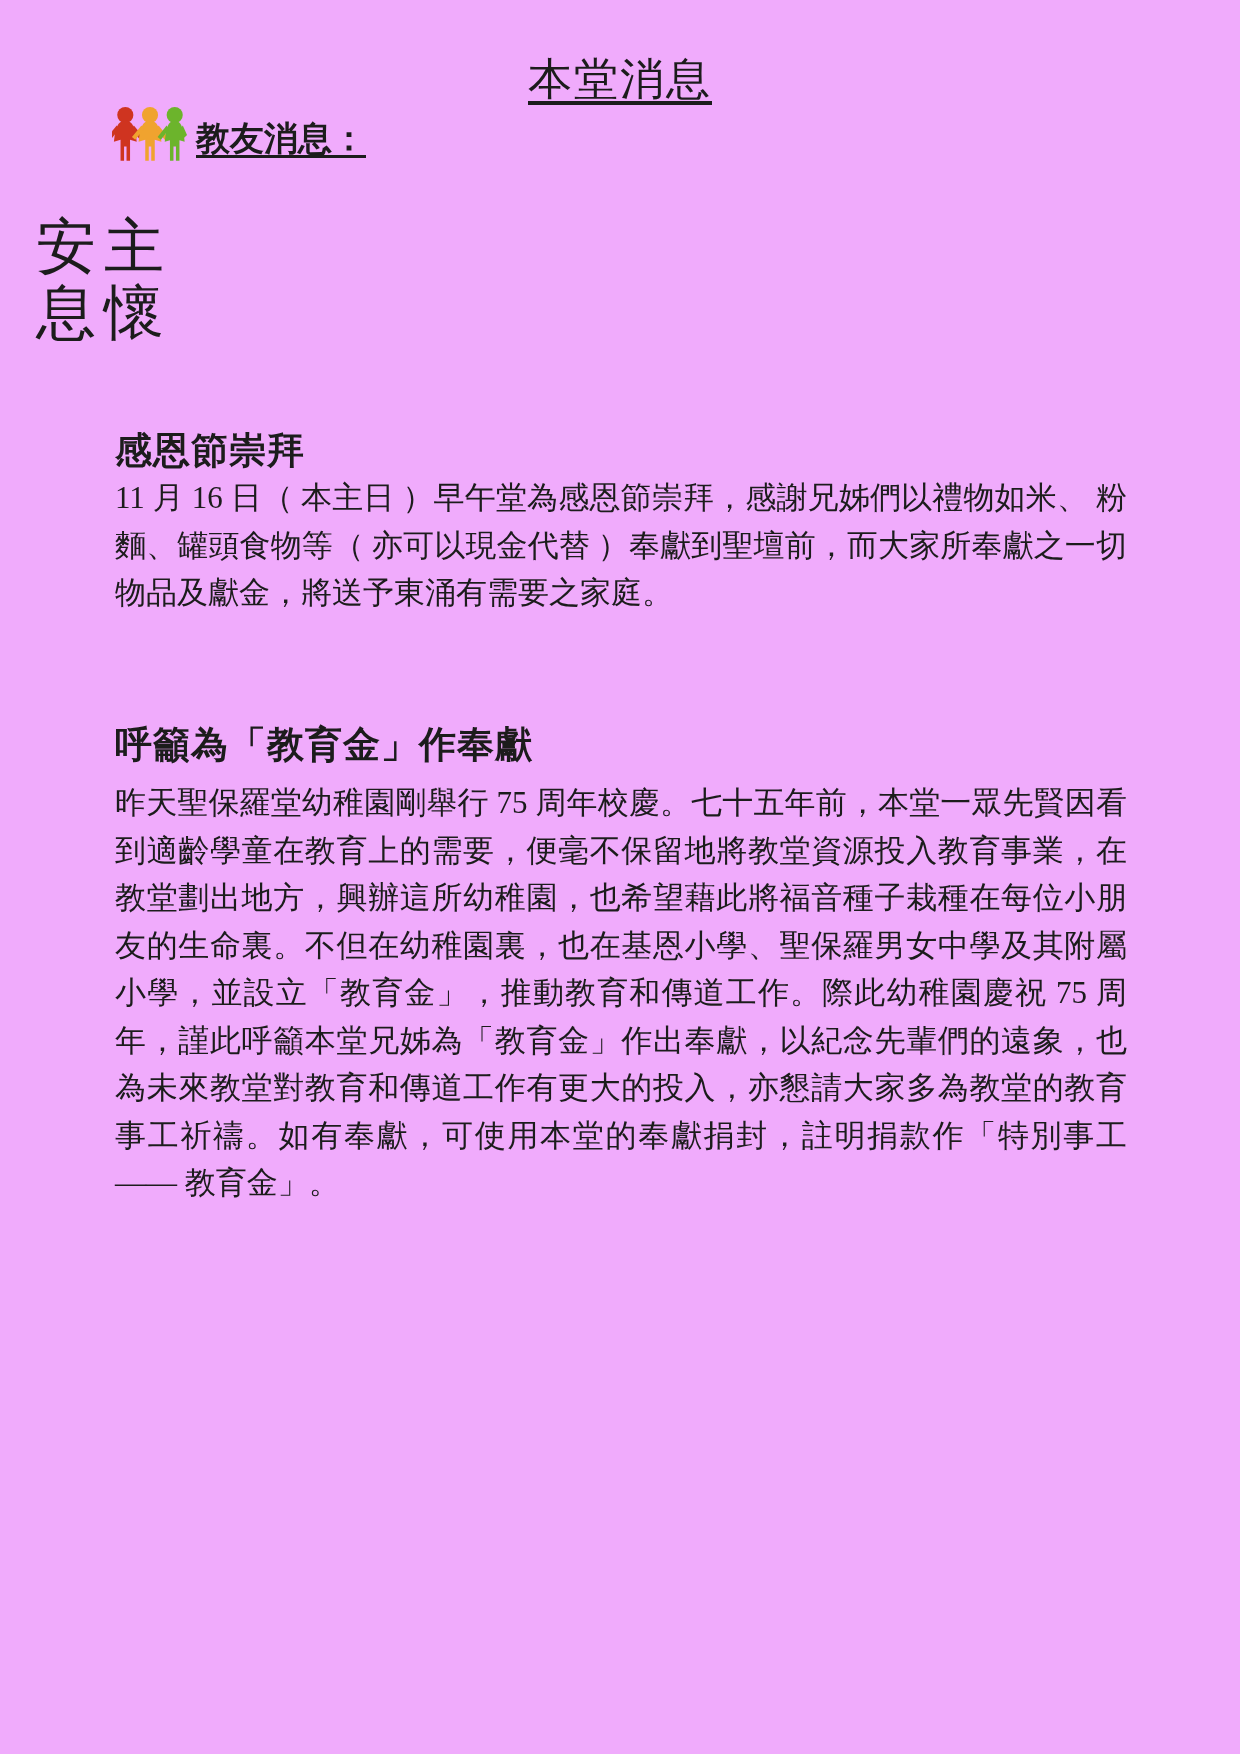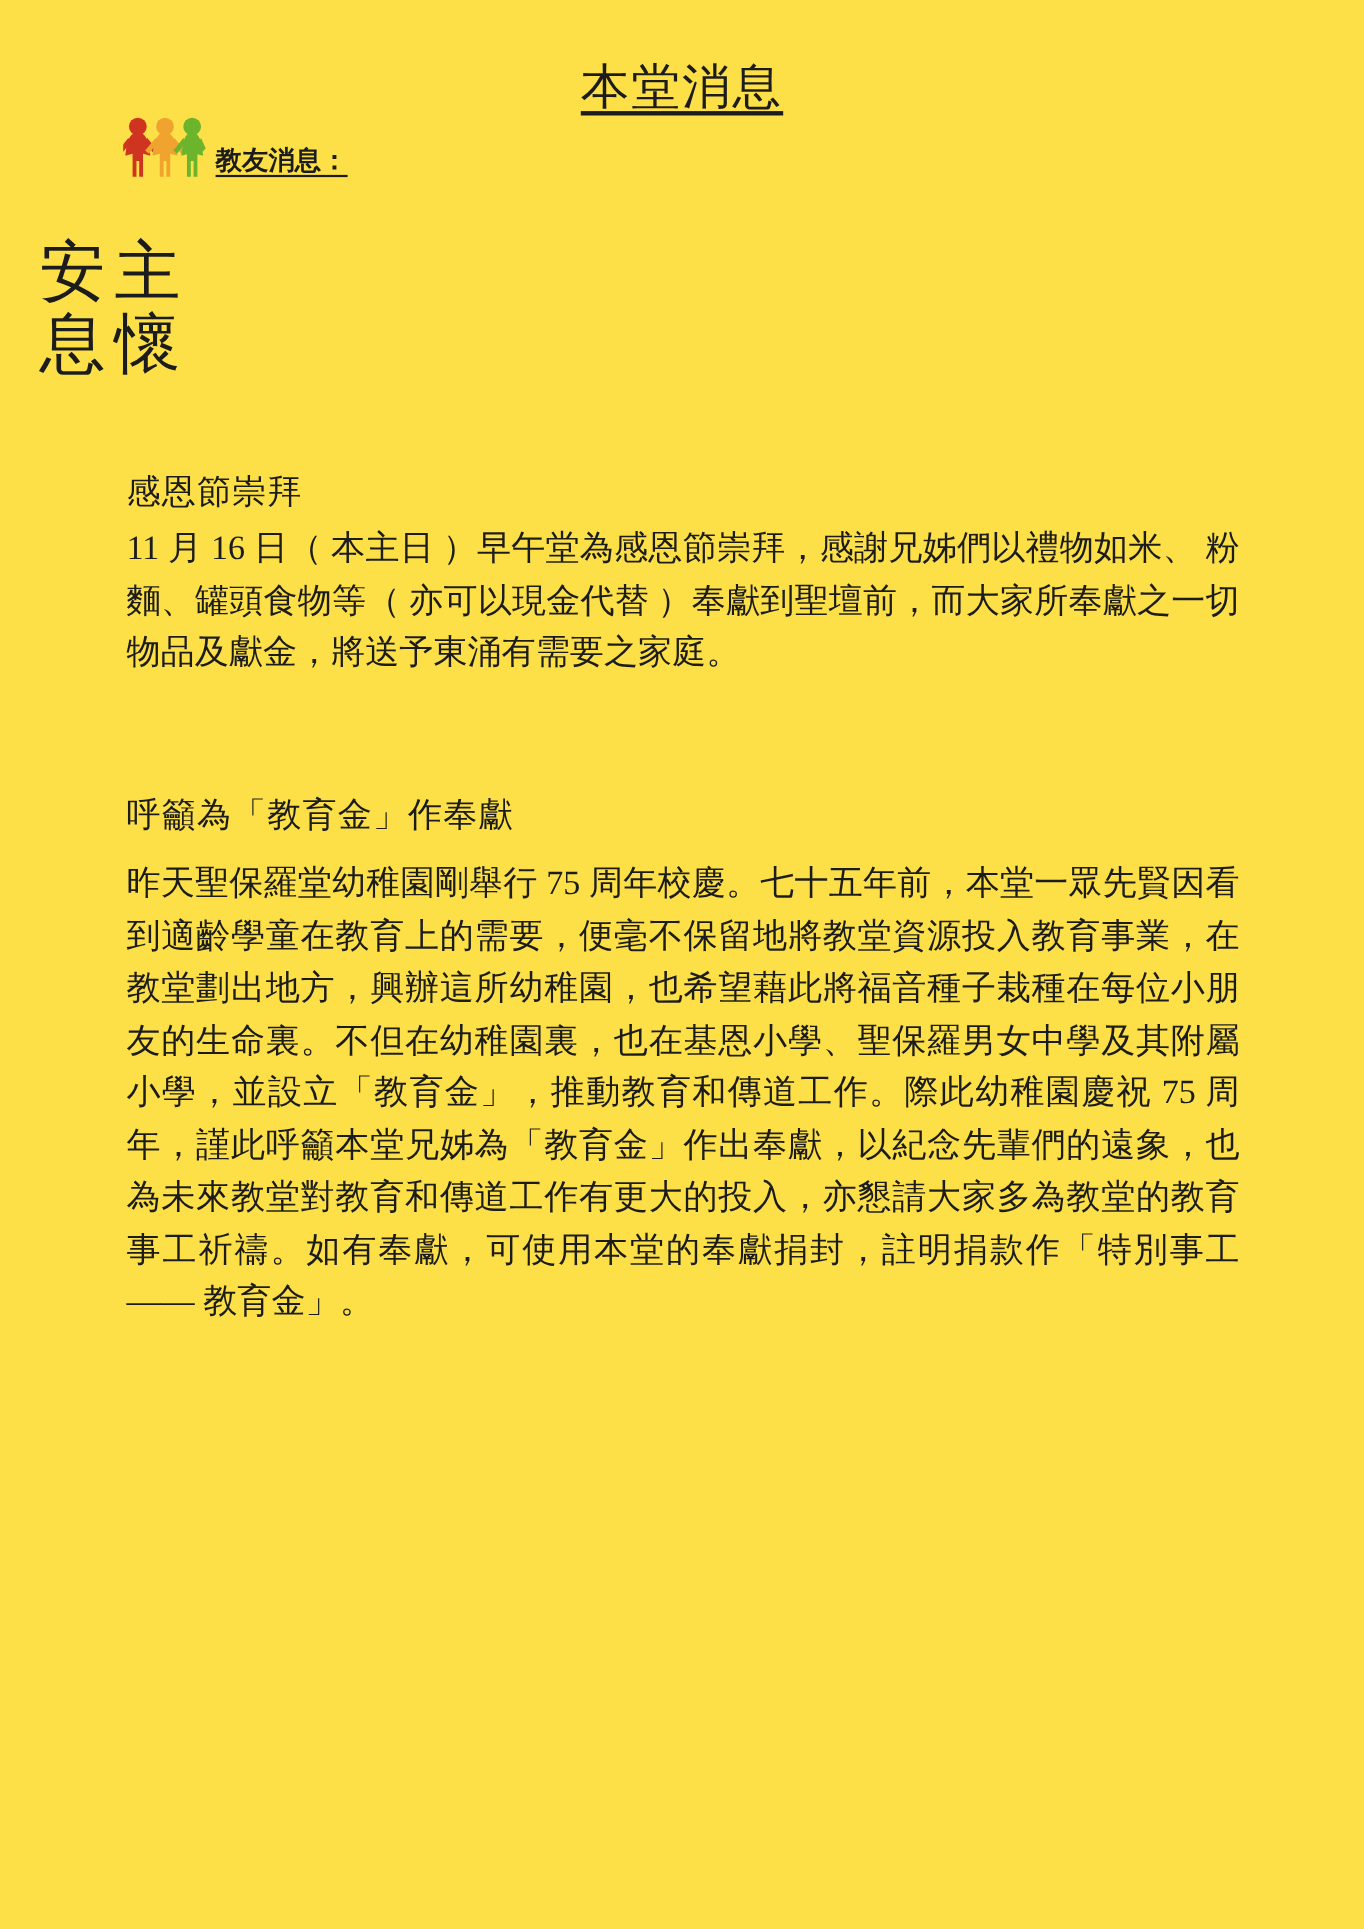--- a/index.html
+++ b/index.html
@@ -1,21 +1,21 @@
 <!DOCTYPE html>
 <html><head>
 <meta charset="utf-8">
 <style>
   * { margin: 0; padding: 0; box-sizing: border-box; }
   html, body { background: #ffffff; }
   .page {
     position: relative;
     width: 1240px;
     height: 1754px;
-    background: #fde047;
+    background: #f0abfc;
     color: #1c1c1c;
     font-family: "Liberation Serif", "DejaVu Serif", serif;
     overflow: hidden;
   }
   .page-title {
     position: absolute;
     top: 50px;
     left: 0;
     width: 100%;
     text-align: center;
@@ -29,21 +29,21 @@
   .member-news-header {
     position: absolute;
     left: 112px;
     top: 106px;
     display: flex;
     align-items: flex-end;
     gap: 8px;
   }
   .people-icon { display: block; }
   .member-news-label {
-    font-size: 24px;
+    font-size: 34px;
     font-weight: bold;
     text-decoration: underline;
     text-underline-offset: 5px;
     padding-bottom: 2px;
     font-family: "Liberation Serif", "DejaVu Serif", serif;
   }
   .vertical-caption {
     position: absolute;
     left: 32px;
     top: 214px;
@@ -69,22 +69,22 @@
     padding: 18px 16px 12px 16px;
   }
   .notice-text {
     font-size: 30px;
     line-height: 46px;
     text-align: justify;
   }
   .section-heading {
     position: absolute;
     left: 115px;
-    font-size: 31px;
-    font-weight: normal;
+    font-size: 37px;
+    font-weight: bold;
     letter-spacing: 1px;
   }
   .section-body {
     position: absolute;
     left: 115px;
     width: 1012px;
     font-size: 31px;
     line-height: 47.5px;
     text-align: justify;
   }

